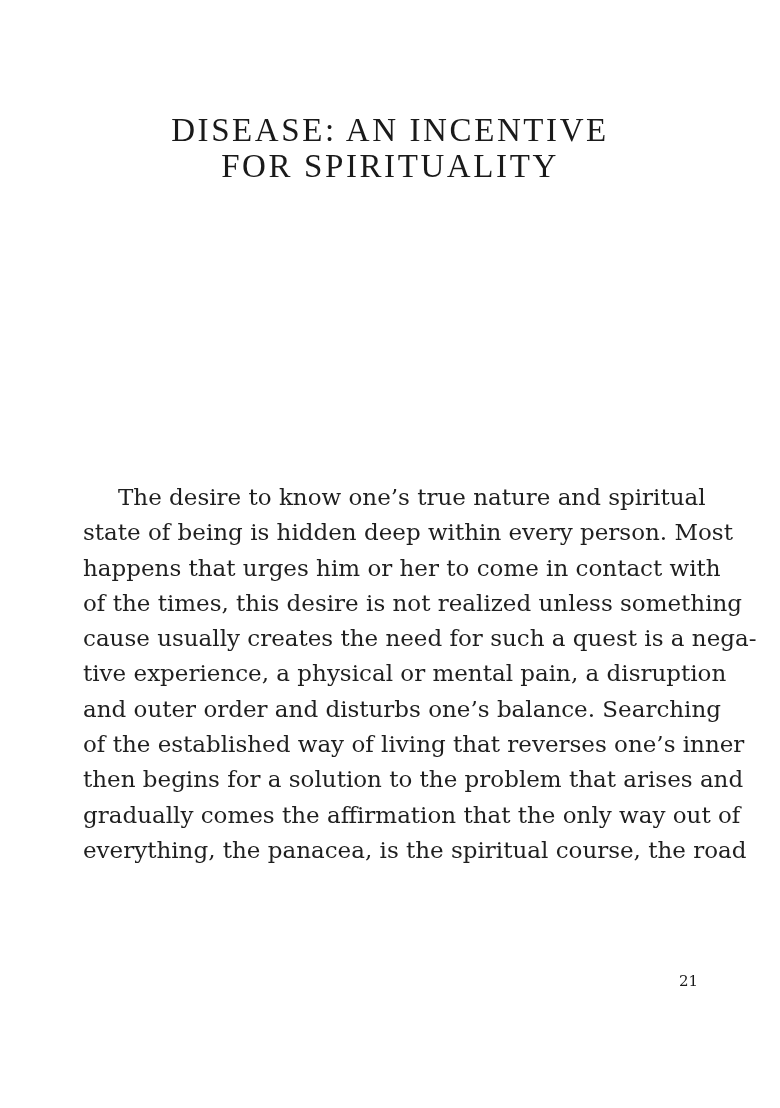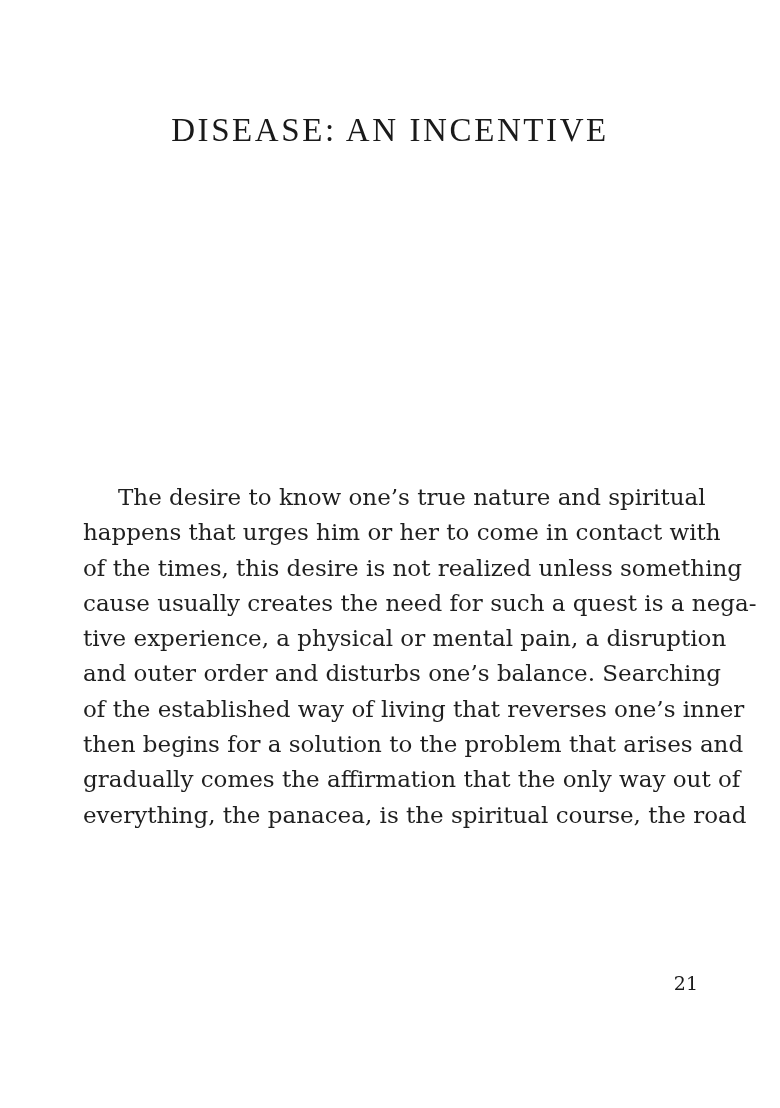--- a/index.html
+++ b/index.html
@@ -59,35 +59,37 @@
     .body-text .ln.first {
       padding-left: 35px;
     }
     .page-number {
       position: absolute;
       left: 640px;
       width: 58px;
       top: 972px;
       text-align: right;
       font-family: "DejaVu Serif", "Liberation Serif", serif;
-      font-size: 19px;
+      font-size: 15px;
       color: #1a1a1a;
     }
   </style>
 </head>
 <body>
 
 <div class="page">
 
   <h1 class="chapter-title">
     <span class="line">DISEASE: AN INCENTIVE</span>
+    <span class="line">FOR SPIRITUALITY</span>
   </h1>
 
   <p class="body-text">
     <span class="ln first">The desire to know one’s true nature and spiritual</span>
+    <span class="ln">state of being is hidden deep within every person. Most</span>
     <span class="ln">happens that urges him or her to come in contact with</span>
     <span class="ln">of the times, this desire is not realized unless something</span>
     <span class="ln">cause usually creates the need for such a quest is a nega-</span>
     <span class="ln">tive experience, a physical or mental pain, a disruption</span>
     <span class="ln">and outer order and disturbs one’s balance. Searching</span>
     <span class="ln">of the established way of living that reverses one’s inner</span>
     <span class="ln">then begins for a solution to the problem that arises and</span>
     <span class="ln">gradually comes the affirmation that the only way out of</span>
     <span class="ln">everything, the panacea, is the spiritual course, the road</span>
   </p>

